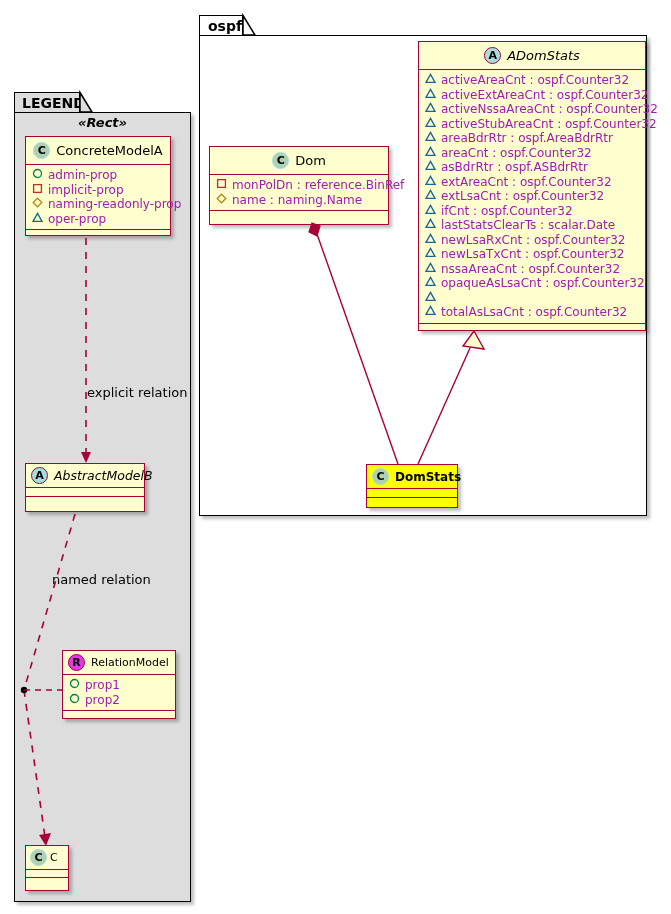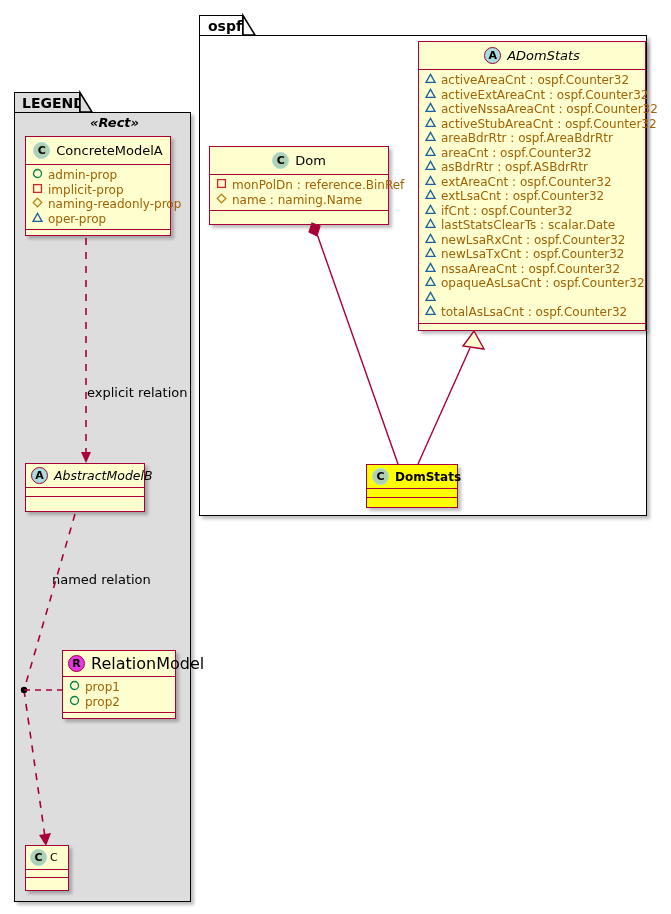--- a/index.html
+++ b/index.html
@@ -11,24 +11,24 @@
   .uml{position:absolute;border:1.5px solid #A80036;background:#FEFECE;
        box-shadow:3px 3px 3px rgba(0,0,0,.25);box-sizing:border-box;}
   .uml.hl{background:#FFFF00;border-color:#A80036;}
   .uml-title{display:flex;align-items:center;justify-content:center;
              gap:6px;padding:5px 8px 5px 8px;font-size:13px;color:#000;}
   .uml-title.left{justify-content:flex-start;}
   .uml-sep{border-top:1.5px solid #A80036;height:0;}
   .uml-attrs{padding:3px 5px 3px 6px;}
   .uml-empty{height:9px;}
   .attr{display:flex;align-items:center;gap:5px;font-size:12px;
-        line-height:14.5px;color:#a16207;white-space:nowrap;}
+        line-height:14.5px;color:#a21caf;white-space:nowrap;}
   .italic{font-style:italic;}
   .stereo{position:absolute;width:100%;text-align:center;font-style:italic;
-          font-size:13px;font-weight:bold;color:#000;padding-left:12px;}
+          font-size:13px;font-weight:bold;color:#000;}
 
   
   .badge{width:17px;height:17px;border-radius:50%;display:inline-flex;
          align-items:center;justify-content:center;font-size:11px;
          font-weight:bold;flex:0 0 auto;box-sizing:border-box;}
   .badge-C{background:#ADD1B2;border:1.2px solid #A9DCDF;color:#000;}
   .badge-A{background:#A9DCDF;border:1.2px solid #A80036;color:#000;}
   .badge-R{background:#E637E6;border:1.2px solid #A80036;color:#000;}
 
   
@@ -279,21 +279,21 @@
     </div>
     <div class="uml-sep"></div>
     <div class="uml-empty" style="height:8px;"></div>
     <div class="uml-sep"></div>
     <div class="uml-empty" style="height:8px;"></div>
   </div>
 
   <div class="uml" style="left:62px;top:650px;width:114px;height:69px;">
     <div class="uml-title left" style="padding:3px 5px;">
       <span class="badge badge-R">R</span>
-      <span style="font-size:16px;">RelationModel</span>
+      <span style="font-size:11px;">RelationModel</span>
     </div>
     <div class="uml-sep"></div>
     <div class="uml-attrs">
         <div class="attr">
           <span><svg class="vi" viewBox="0 0 11 11">
               <circle cx="5.5" cy="5.5" r="4" fill="none" stroke="#038048" stroke-width="1.3"></circle>
             </svg></span>
           <span>prop1</span>
         </div>
         <div class="attr">

